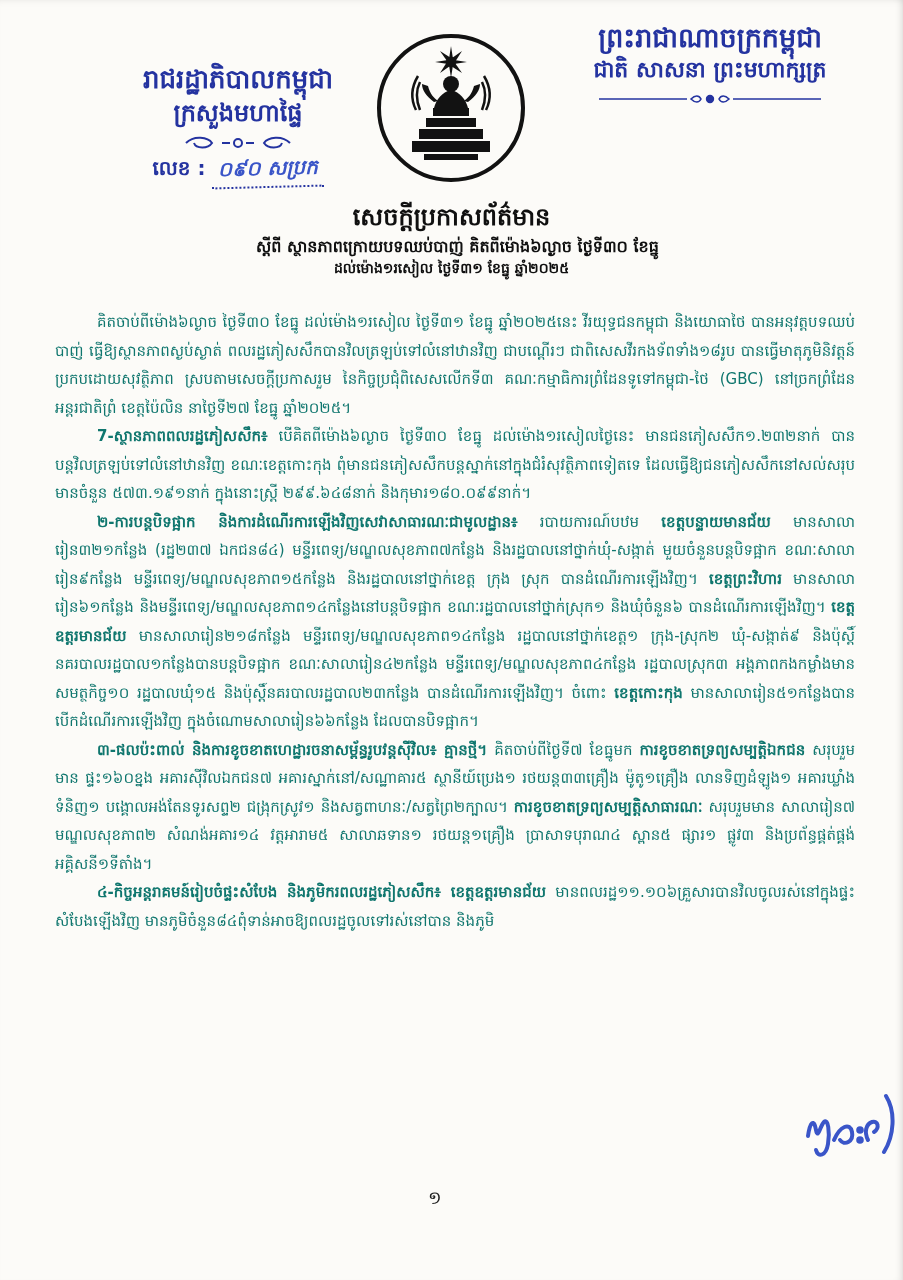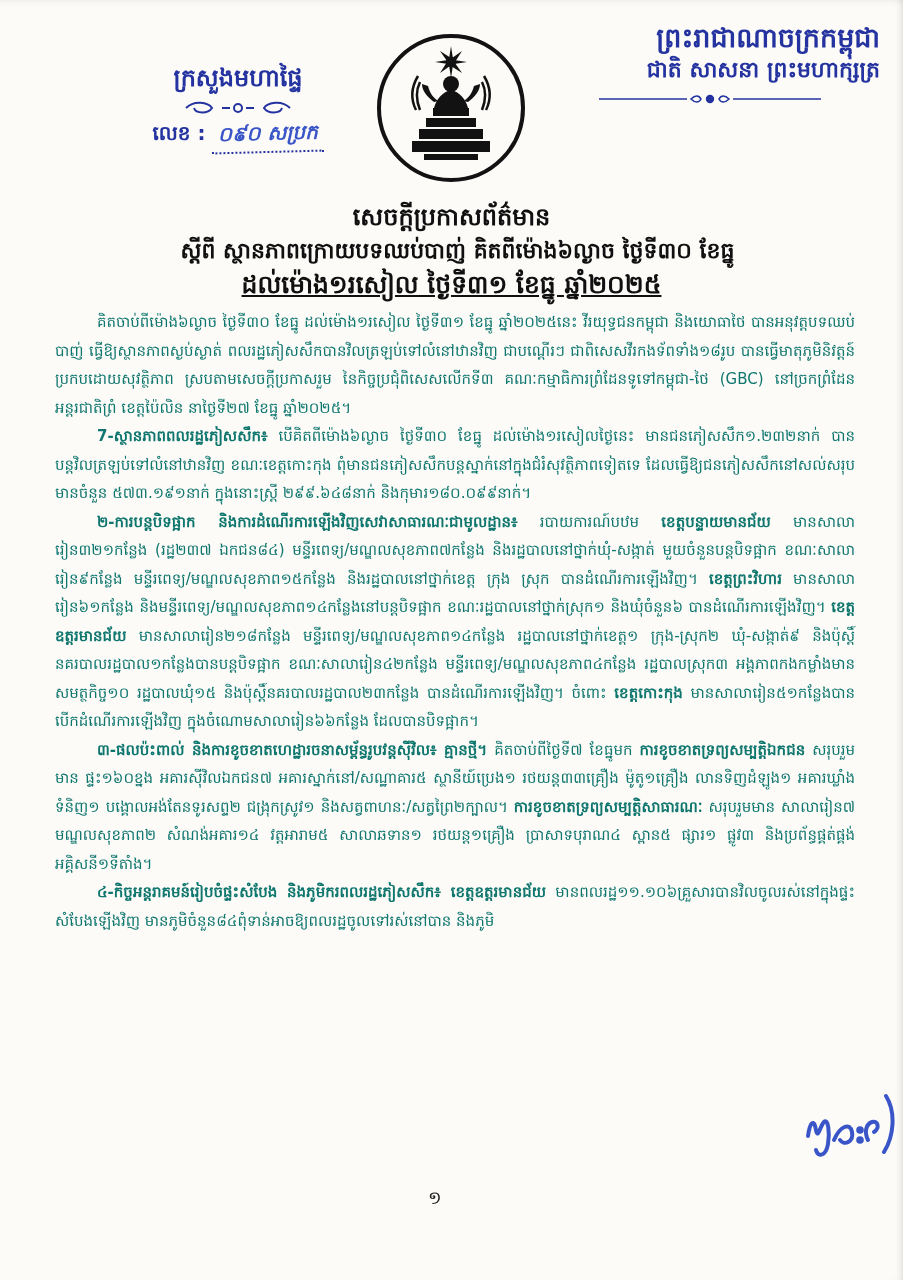--- a/index.html
+++ b/index.html
@@ -24,36 +24,36 @@
   .hdr-left .orn   { margin: 6px auto 4px; display: block; }
   .ref-line { font-size: 20px; margin-top: 4px; white-space: nowrap; }
   .ref-label { color: #2433a0; font-weight: 600; text-align: right; }
   .ref-number {
     color: #3a55c8; font-style: italic; font-weight: 600;
     border-bottom: 2px dotted #2433a0; padding: 0 6px 1px;
     display: inline-block; transform: rotate(-1.5deg);
   }
   .hdr-right {
     position: absolute; left: 540px; top: 20px; width: 340px;
-    text-align: right; color: #2433a0;
+    text-align: center; color: #2433a0;
   }
   .hdr-right .kingdom { font-size: 27px; font-weight: 700; line-height: 1.3; }
   .hdr-right .motto   { font-size: 22px; font-weight: 600; line-height: 1.4; }
   .hdr-right .orn     { margin: 6px auto 0; display: block; }
   .emblem {
     position: absolute; left: 372px; top: 32px; width: 158px; height: 158px;
   }
   
   .title-block {
     position: absolute; left: 0; top: 200px; width: 903px;
     text-align: center; color: #101010;
   }
   .title-block .t1 { font-size: 24px; font-weight: 800; line-height: 1.45; }
-  .title-block .t2 { font-size: 22px; font-weight: 800; line-height: 1.45; margin-left: 12px; }
-  .title-block .t3 { font-size: 25px; font-weight: 800; line-height: 1.45; text-decoration: underline; }
+  .title-block .t2 { font-size: 16px; font-weight: 800; line-height: 1.45; margin-left: 12px; }
+  .title-block .t3 { font-size: 14px; font-weight: 800; line-height: 1.45; }
   
   .content {
     position: absolute; left: 55px; top: 308px; width: 800px;
   }
   .body-para {
     margin: 0; text-align: justify; text-indent: 42px;
     font-size: 15px; line-height: 1.9; color: #0f766e;
   }
   .seg-bold { font-weight: 700; }
   
@@ -62,20 +62,21 @@
     font-size: 18px; color: #222;
   }
   .hand-mark { position: absolute; left: 800px; top: 1088px; }
 </style>
 </head>
 <body>
 
 <div class="page">
 
   <div class="hdr-left">
+    <div class="gov">រាជរដ្ឋាភិបាលកម្ពុជា</div>
     <div class="min">ក្រសួងមហាផ្ទៃ</div>
     <svg class="orn" width="120" height="16" viewBox="0 0 120 16">
       <g stroke="#2433a0" fill="none" stroke-width="2">
         <path d="M8,8 C16,0 30,2 34,8 C30,14 18,14 16,8"></path>
         <circle cx="60" cy="8" r="4"></circle>
         <path d="M52,8 h-8 M68,8 h8"></path>
         <path d="M112,8 C104,0 90,2 86,8 C90,14 102,14 104,8"></path>
       </g>
     </svg>
     <div class="ref-line">

